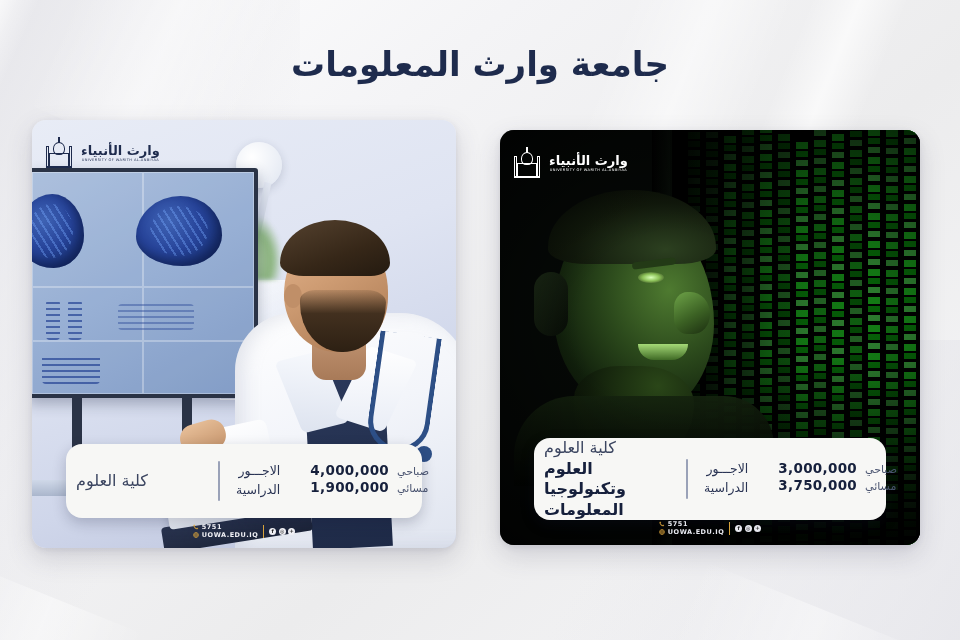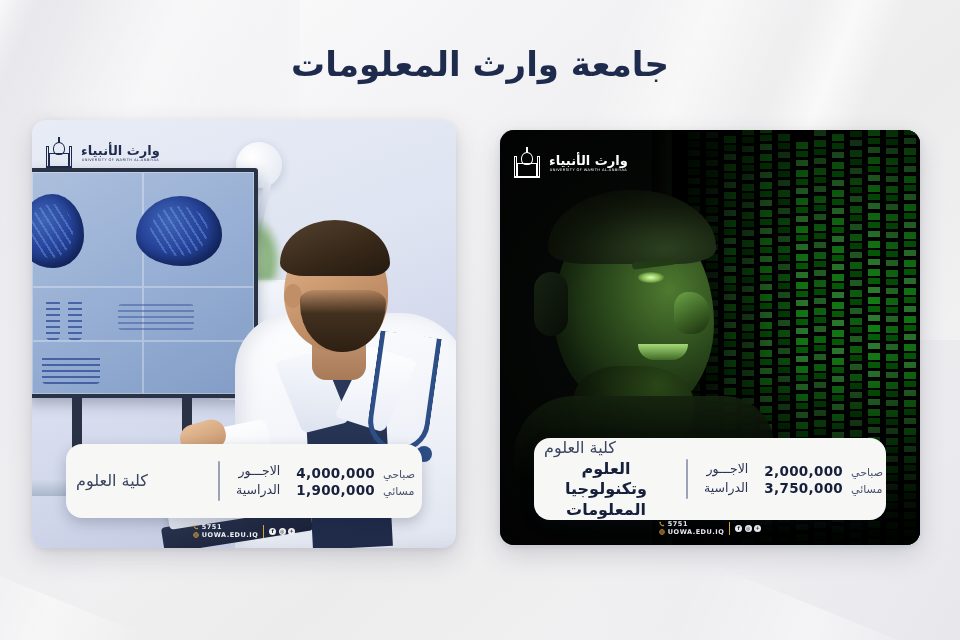--- a/index.html
+++ b/index.html
@@ -336,27 +336,27 @@
 
   .panel-title{
     padding:0 18px 0 10px;
     text-align:left;
     min-width:152px;
   }
   .panel-faculty{
     font-size:16px; color:#3b4560; line-height:1.35; white-space:nowrap;
   }
   .panel-dept{
-    font-size:16px; font-weight:bold; color:#16203c; line-height:1.3;text-align:center;
+    font-size:16px; font-weight:bold; color:#16203c; line-height:1.3;
   }
   .panel-divider{
     width:2px; height:40px; background:#9aa2b8; border-radius:1px; flex:none;
   }
   .panel-fees{
-    display:flex; flex-direction:row-reverse; align-items:center; gap:16px;
+    display:flex; flex-direction:row-reverse; gap:30px;
     padding:0 16px; flex:1; justify-content:flex-start;
   }
   .fees-label{
     text-align:right; font-size:12.5px; color:#2a3category; color:#2a3454; line-height:1.5; white-space:nowrap;
   }
   .fees-values{ display:flex; flex-direction:column; gap:1px; }
   .fee-row{ display:flex; flex-direction:row-reverse; align-items:baseline; gap:8px; }
   .fee-amount{
     font-size:13.5px; font-weight:bold; color:#16203c; letter-spacing:.3px;
     font-family:"DejaVu Sans","Liberation Sans",sans-serif;
@@ -577,21 +577,21 @@
       <div class="panel-dept">العلوم وتكنولوجيا المعلومات</div>
     </div>
     <div class="panel-divider"></div>
     <div class="panel-fees">
       <div class="fees-label">
         <div>الاجـــور</div>
         <div>الدراسية</div>
       </div>
       <div class="fees-values">
         <div class="fee-row">
-          <span class="fee-amount">2,000,000</span>
+          <span class="fee-amount">3,000,000</span>
           <span class="fee-shift">صباحي</span>
         </div>
         <div class="fee-row">
           <span class="fee-amount">3,750,000</span>
           <span class="fee-shift">مسائي</span>
         </div>
       </div>
     </div>
   </div>
 

